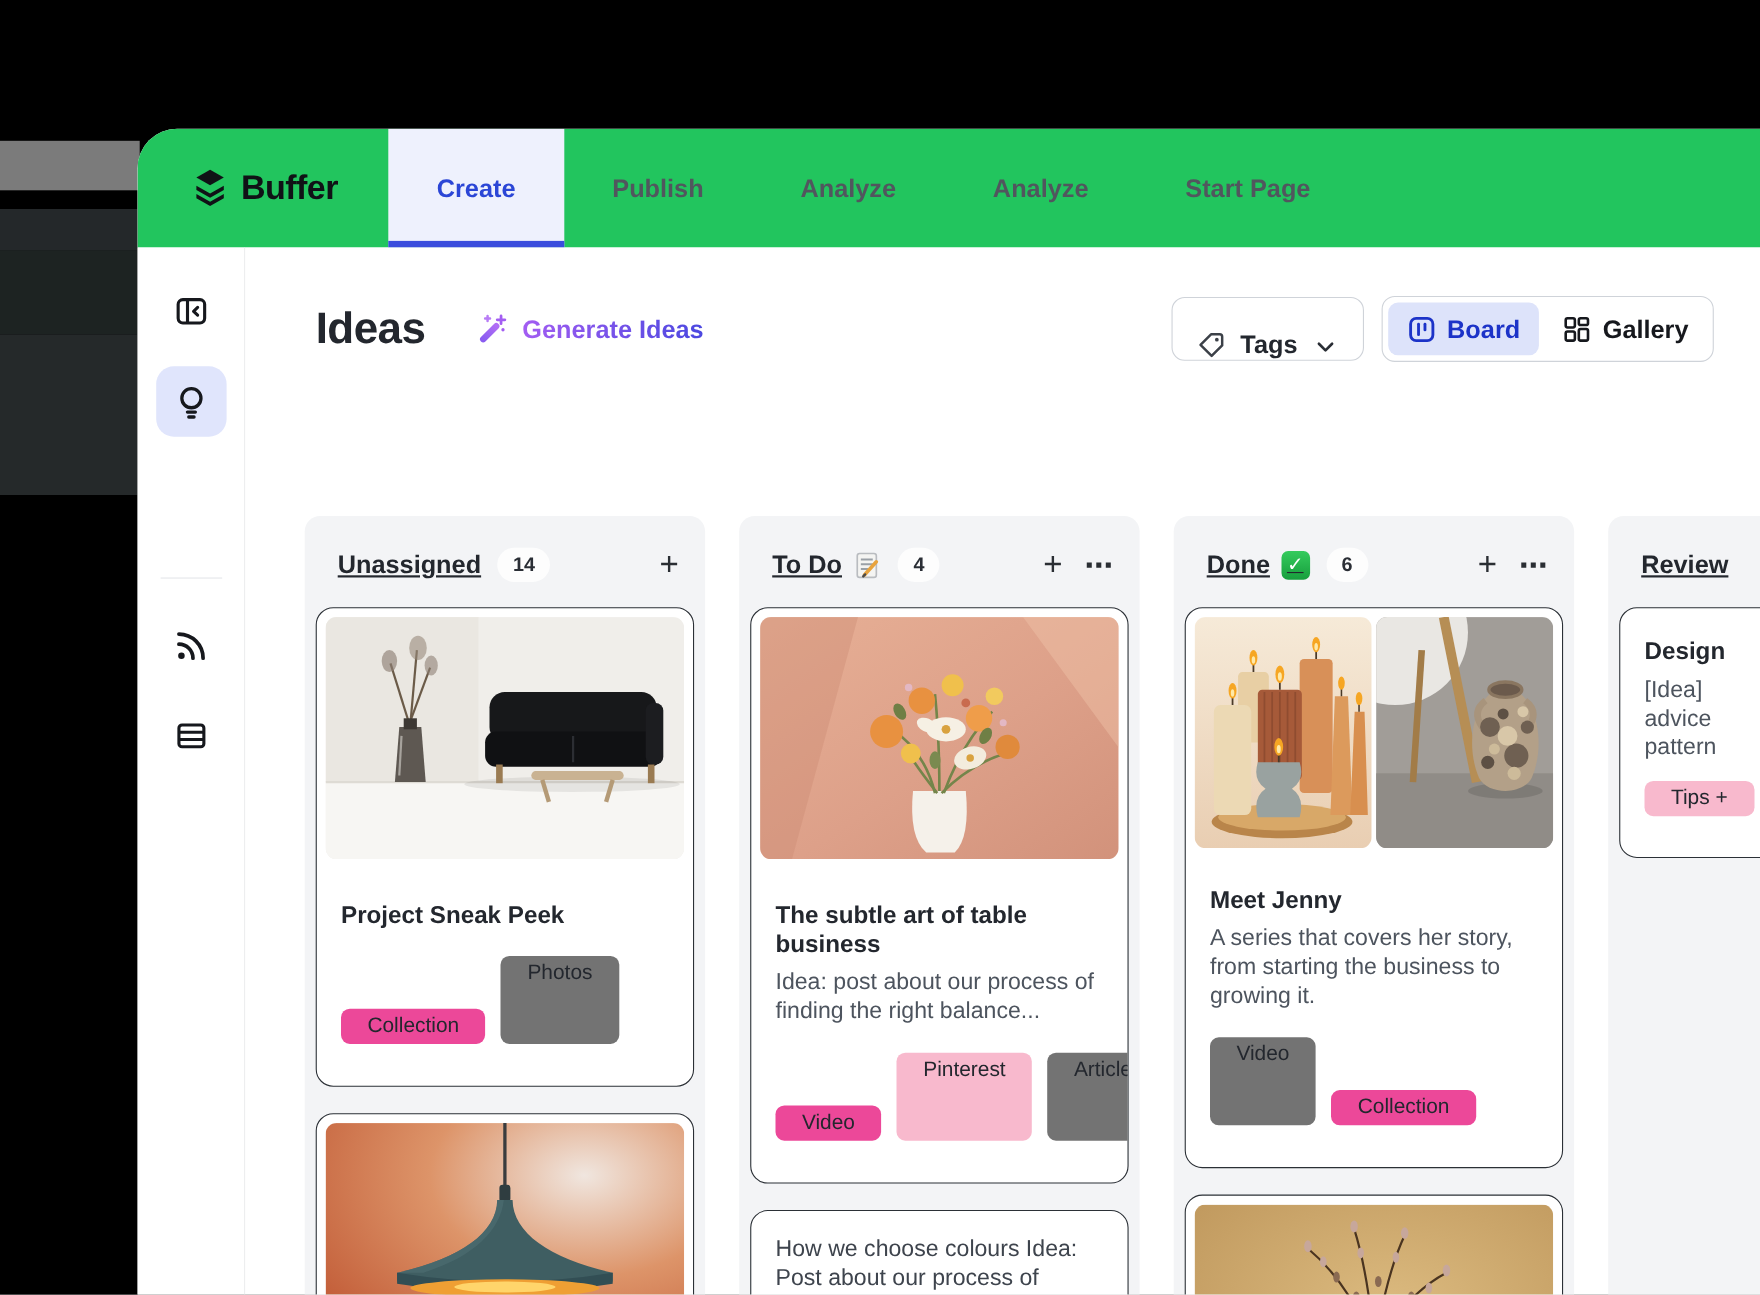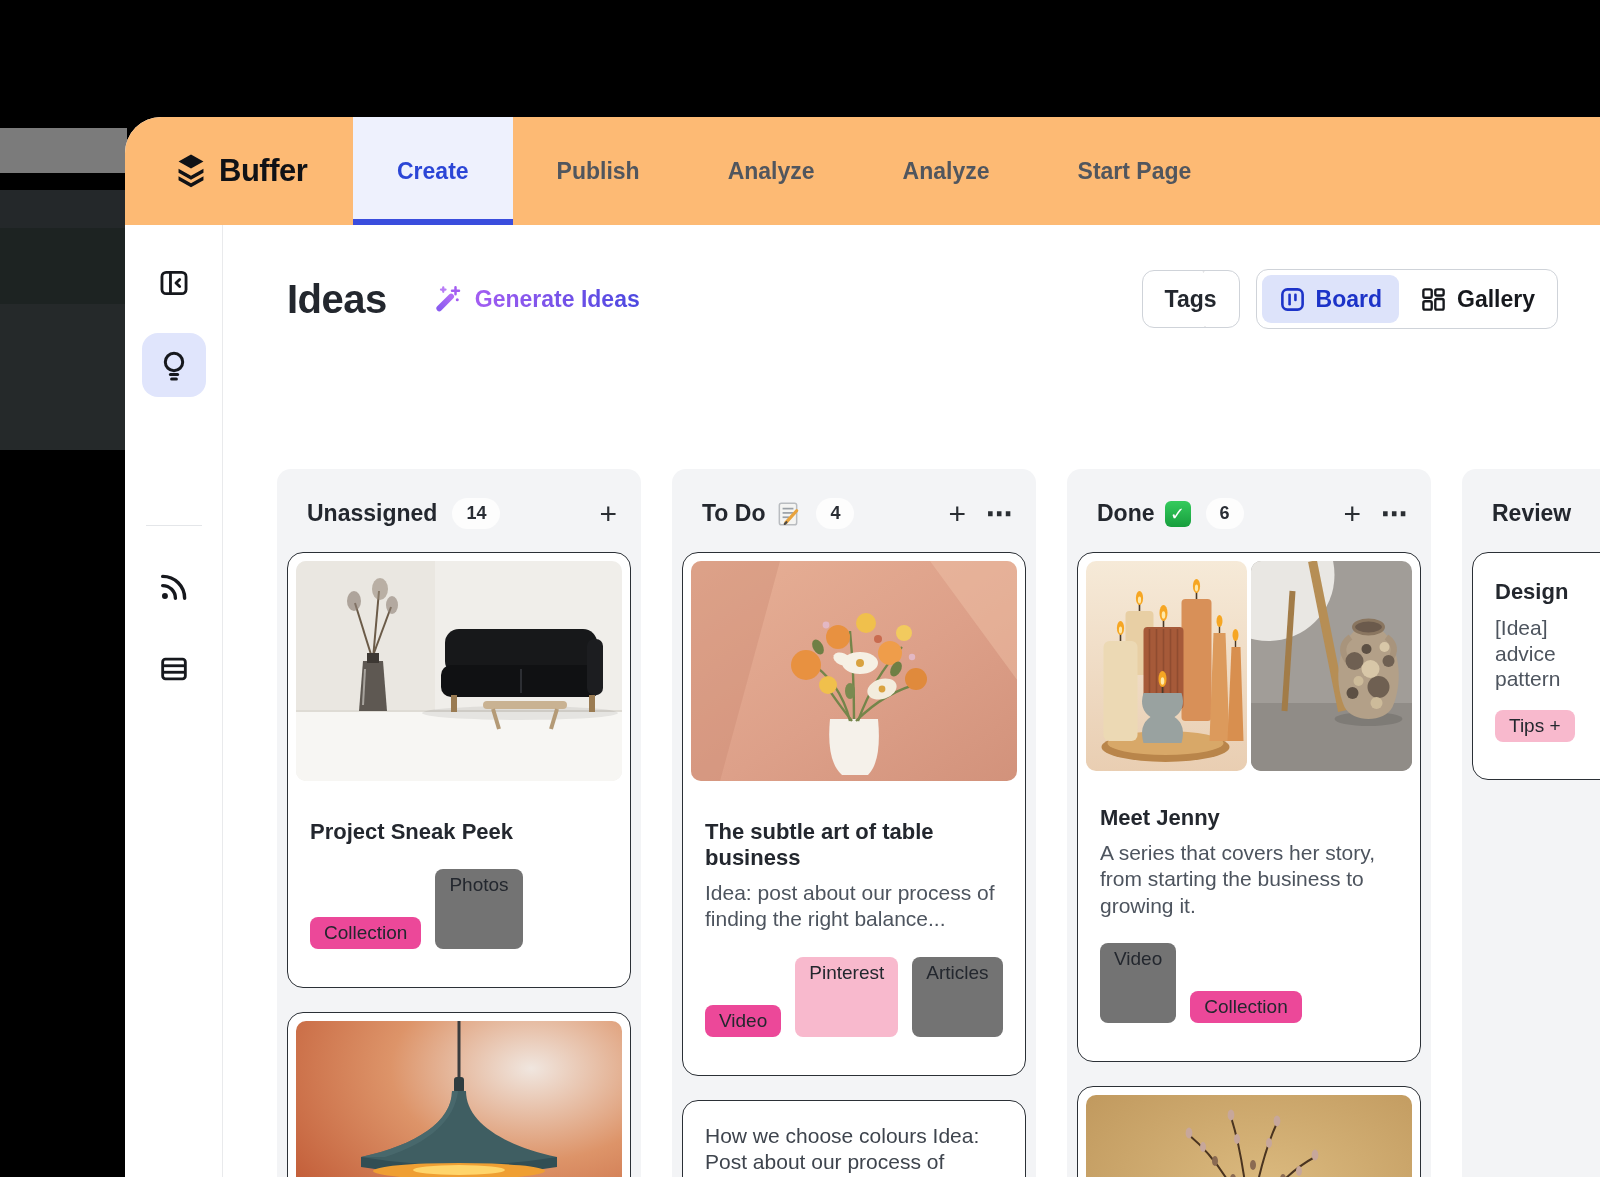--- a/index.html
+++ b/index.html
@@ -12,21 +12,21 @@
   .band-gray  { top:128px; width:127px; height:45px;  background:#7b7b7b; }
   .band-d1    { top:190px; width:125px; height:38px;  background:#24282a; }
   .band-d2    { top:228px; width:125px; height:76px;  background:#1d2322; }
   .band-d3    { top:304px; width:125px; height:146px; background:#25292a; }
 
   
   .window { position:absolute; left:125px; top:117px; width:1475px; height:1060px;
             background:#fff; border-top-left-radius:36px; overflow:hidden; }
 
   
-  .topnav { position:absolute; left:0; top:0; width:100%; height:108px; background:#fdba74; }
+  .topnav { position:absolute; left:0; top:0; width:100%; height:108px; background:#22c55e; }
   .logo { position:absolute; left:48px; top:0; height:108px; display:flex; align-items:center; gap:10px; }
   .logo-text { font-size:31px; font-weight:800; letter-spacing:-0.5px; color:#101216; }
   .nav-tabs { position:absolute; left:228px; top:0; height:108px; display:flex; }
   .tab { height:108px; display:flex; align-items:center; padding:0 44px;
          font-size:23px; font-weight:700; color:#51565e; cursor:pointer; }
   .tab.active { background:#eef1fd; color:#2b46d6; border-bottom:6px solid #3a4ddd; padding-top:6px; }
 
   
   .sidebar { position:absolute; left:0; top:108px; width:98px; height:952px;
              background:#fff; border-right:1px solid #e9eaec; }
@@ -41,53 +41,53 @@
   .page-header { position:absolute; left:64px; right:42px; top:44px; height:60px;
                  display:flex; align-items:center; }
   .page-title { font-size:40px; font-weight:700; color:#23272e; letter-spacing:-0.5px; }
   .generate { display:flex; align-items:center; gap:12px; margin-left:46px; cursor:pointer; }
   .generate-label { font-size:23px; font-weight:700;
                     background:linear-gradient(90deg,#a35df2,#4b48e0);
                     -webkit-background-clip:text; background-clip:text; color:transparent; }
   .header-actions { margin-left:auto; display:flex; gap:16px; align-items:center; }
   .tags-btn { height:58px; display:flex; align-items:flex-end; gap:13px; padding:0 22px;
               border:1px solid #cfd3d9; border-radius:12px; background:#fff;
-              font-size:23px; font-weight:600; color:#23272e; cursor:pointer;flex-direction:column; }
+              font-size:23px; font-weight:600; color:#23272e; cursor:pointer; }
   .segmented { height:60px; display:flex; align-items:center; gap:4px; padding:5px;
                border:1px solid #cfd3d9; border-radius:12px; background:#fff; }
   .segment { height:48px; display:flex; align-items:center; gap:10px; padding:0 17px;
              border-radius:9px; font-size:23px; font-weight:700; color:#16181d; cursor:pointer; }
   .segment.selected { background:#dde3fa; color:#1c33c8; }
 
   
   .board { position:absolute; left:54px; top:244px; display:flex; gap:31px; }
   .column { width:364px; height:880px; background:#f3f4f6; border-radius:14px; flex-shrink:0; overflow:hidden; }
   .col-head { display:flex; align-items:center; padding:27px 24px 0 30px; height:62px; }
-  .col-title { font-size:23px; font-weight:700; color:#23272e; display:flex; align-items:center; gap:10px; }
+  .col-title { font-size:23px; font-weight:700; color:#23272e; display:flex; align-items:center; gap:10px;text-decoration:underline; }
   .col-badge { margin-left:15px; background:#fdfdfd; border-radius:999px; padding:5px 14px;
                font-size:18px; font-weight:600; color:#2a2e35; }
   .col-actions { margin-left:auto; display:flex; align-items:center; gap:20px; }
   .col-add { font-size:30px; font-weight:400; color:#2a2e33; line-height:1; cursor:pointer; }
   .col-menu { font-size:26px; font-weight:700; color:#2a2e33; line-height:1; cursor:pointer; }
   .cards { padding:21px 10px 10px 10px; display:flex; flex-direction:column; gap:24px; }
 
   .card { background:#fff; border:1.5px solid #2b3036; border-radius:16px; overflow:hidden; }
   .card-img { margin:8px; border-radius:10px; overflow:hidden; }
   .card-img svg { display:block; width:100%; height:100%; }
   .card-img-row { margin:8px; display:flex; gap:4px; }
   .card-img-row .half { flex:1; border-radius:10px; overflow:hidden; height:210px; }
   .half svg { display:block; width:100%; height:100%; }
   .card-body { padding:30px 20px 38px 22px; }
   .card-body.tight { padding:22px 20px 28px 22px; }
   .card-title { font-size:22px; font-weight:700; color:#23272e; }
   .card-desc { font-size:21px; color:#4d545e; line-height:1.26; margin-top:9px; max-width:312px; }
   .card-text { font-size:21px; color:#3e444d; line-height:1.26; max-width:300px; }
   .review-line { font-size:21px; color:#4d545e; line-height:1.22; display:block; }
   .tags-row { display:flex; gap:14px; margin-top:24px; }
-  .tag { border-radius:8px; padding:5px 14px; font-size:19px; font-weight:500; color:#23272e; white-space:nowrap; }
+  .tag { border-radius:8px; padding:5px 24px; font-size:19px; font-weight:500; color:#23272e; white-space:nowrap; }
   .tag-blue   { background:#ec4899;margin-top:48px; }
   .tag-green  { background:#737373; }
   .tag-pink   { background:#f8b9cd; }
   .tag-orange { background:#f6cc86; }
 
   .check-badge { width:26px; height:26px; border-radius:6px;
                  background:linear-gradient(180deg,#35cb5d,#179e3d);
                  color:#fff; font-size:18px; font-weight:700;
                  display:inline-flex; align-items:center; justify-content:center; }
 </style>

